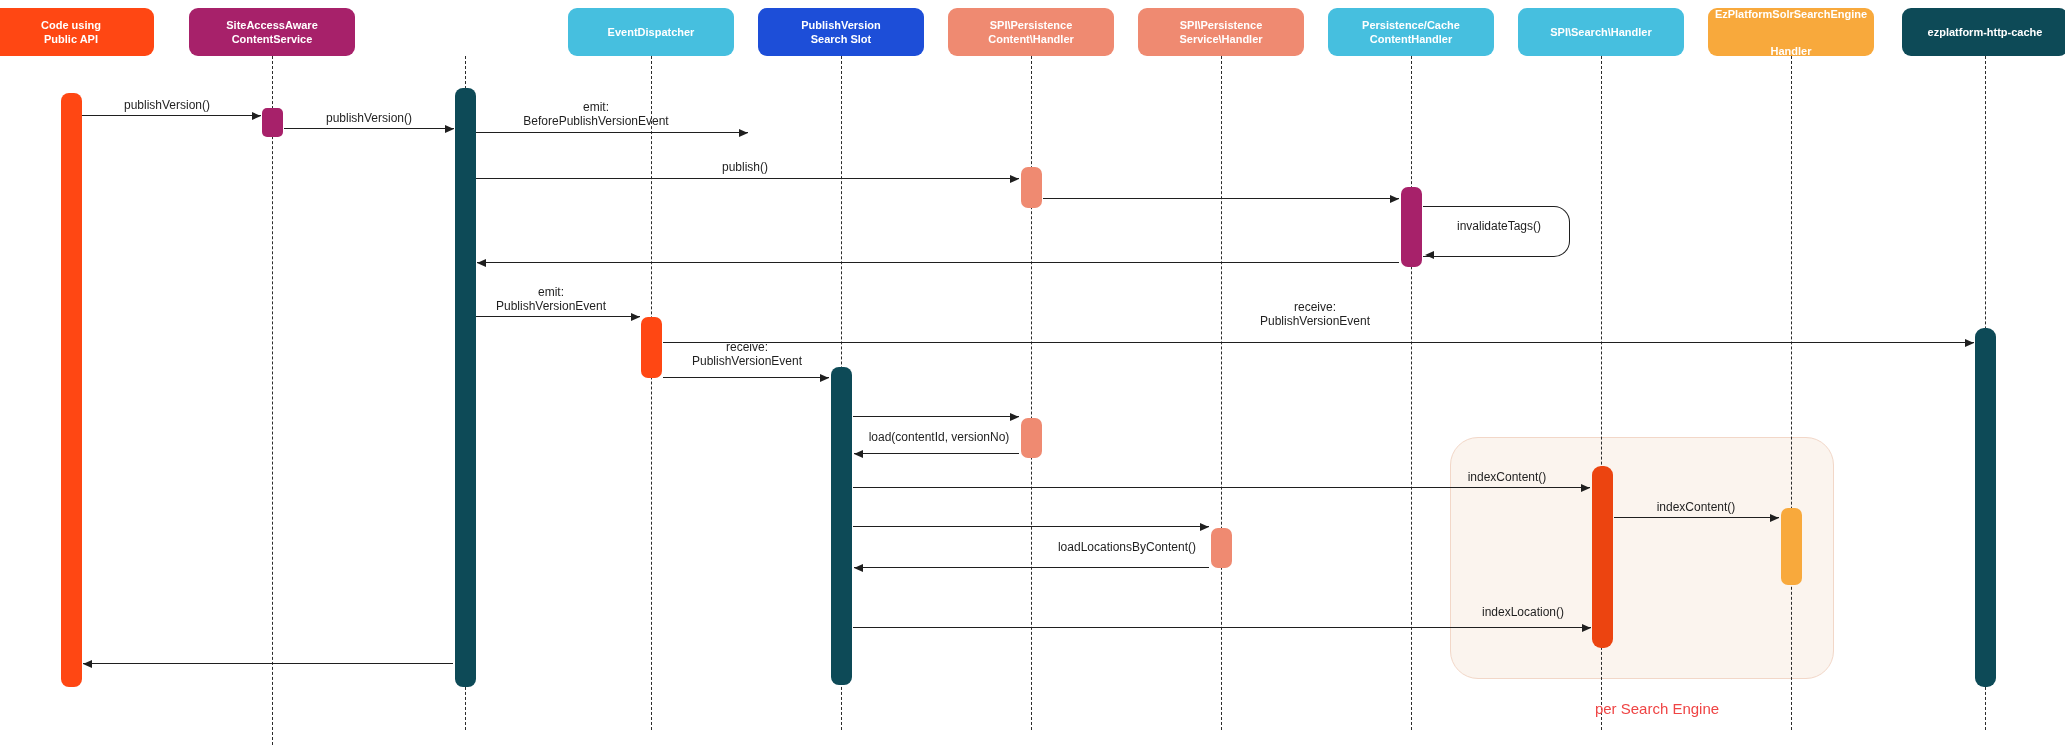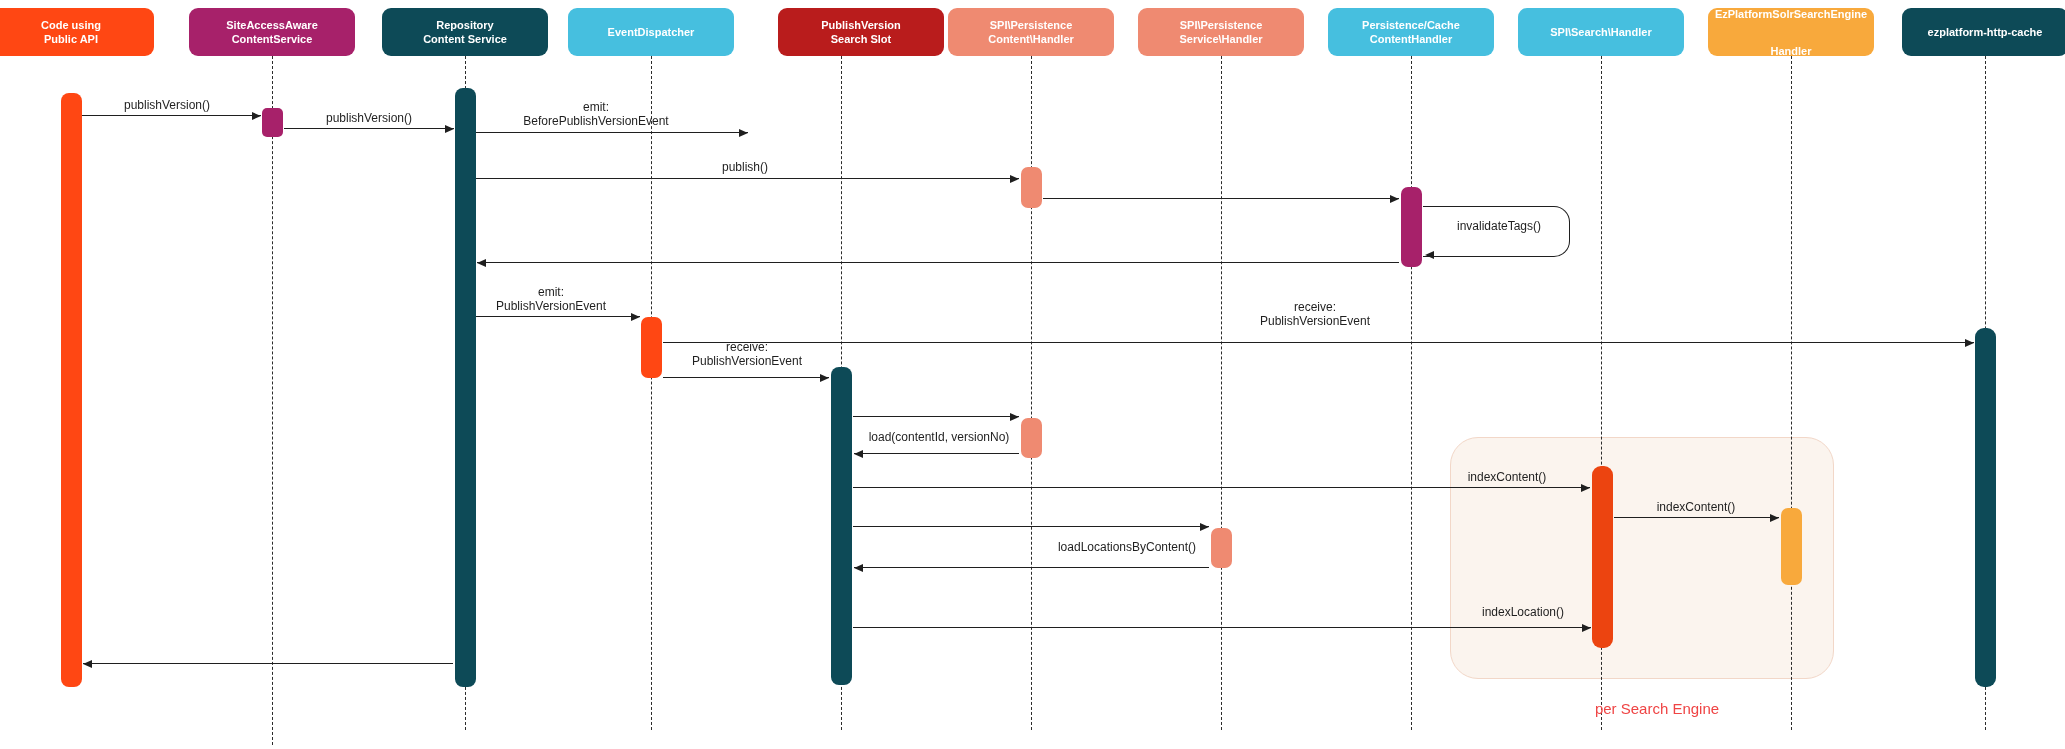--- a/index.html
+++ b/index.html
@@ -109,28 +109,24 @@
     <div class="activation" style="left: 1780.5px; top: 508px; height: 77px; background: rgb(248, 169, 60); border-radius: 7px;"></div>
     <div class="activation" style="left: 1974.5px; top: 328px; height: 359px; background: rgb(13, 74, 87); border-radius: 9px;"></div>
     <div class="actor-box" style="left: -12px; background: rgb(255, 71, 19);">
       <div>Code using</div>
       <div>Public API</div>
     </div>
     <div class="actor-box" style="left: 189px; background: rgb(167, 33, 106); text-align: right;">
       <div>SiteAccessAware</div>
       <div>ContentService</div>
     </div>
-    <div class="actor-box" style="left: 382px; background: rgb(13, 74, 87);">
-      <div>Repository</div>
-      <div>Content Service</div>
-    </div>
     <div class="actor-box" style="left: 568px; background: rgb(70, 191, 223);">
       <div>EventDispatcher</div>
     </div>
-    <div class="actor-box" style="left: 758px; background: #b91c1c; margin-left: 20px;">
+    <div class="actor-box" style="left: 758px; background: #1d4ed8;">
       <div>PublishVersion</div>
       <div>Search Slot</div>
     </div>
     <div class="actor-box" style="left: 948px; background: rgb(239, 138, 113);">
       <div>SPI\Persistence</div>
       <div>Content\Handler</div>
     </div>
     <div class="actor-box" style="left: 1138px; background: rgb(239, 138, 113);">
       <div>SPI\Persistence</div>
       <div>Service\Handler</div>

